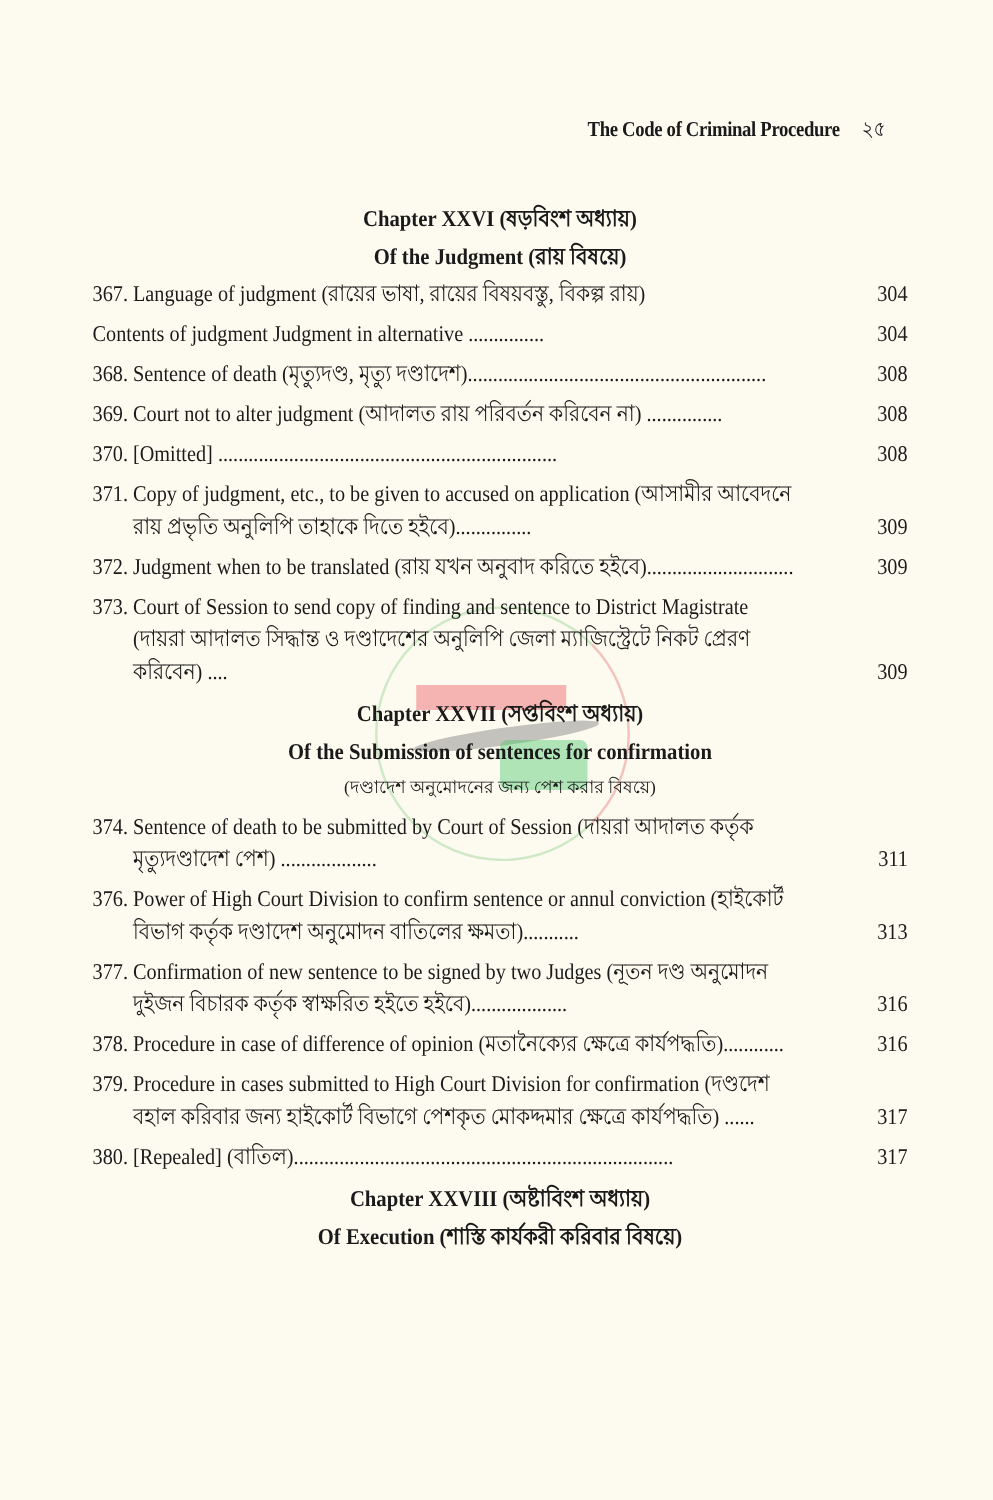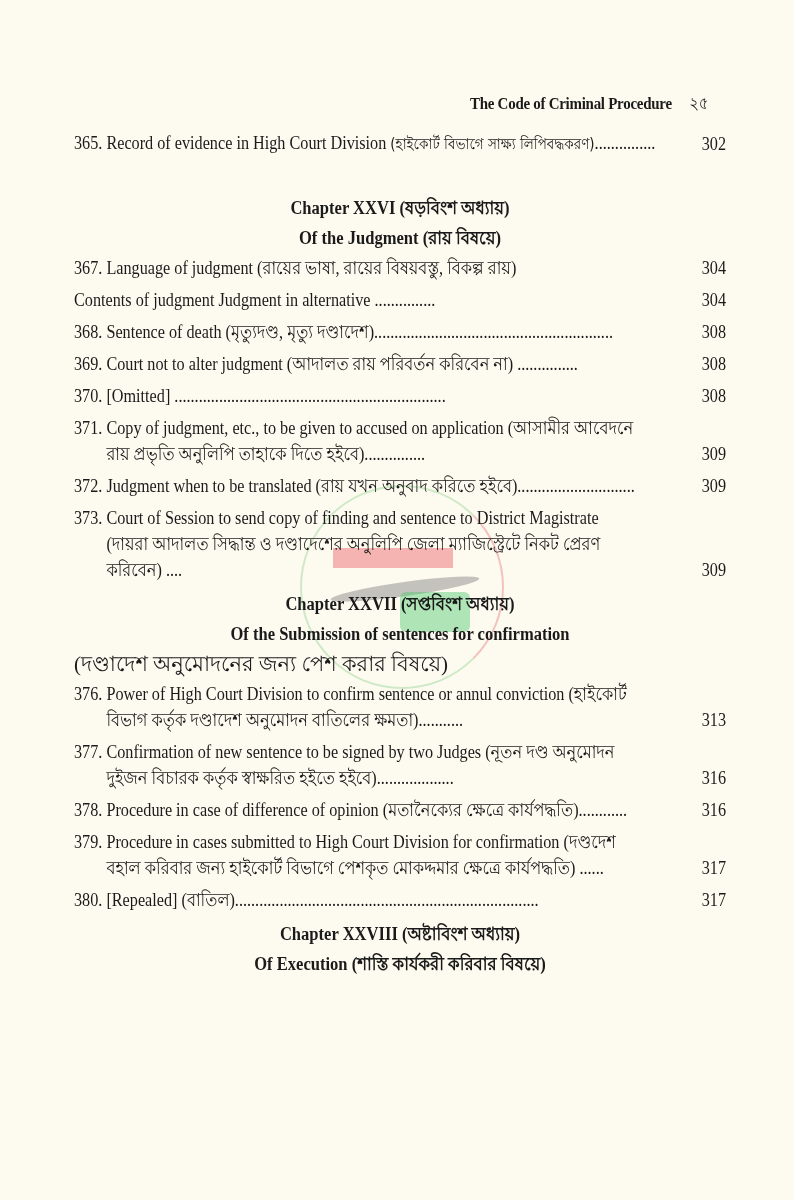--- a/index.html
+++ b/index.html
@@ -22,21 +22,21 @@
     .entry { position: relative; font-size: 18px; line-height: 26px; margin-bottom: 6px; }
     .entry .text { display: block; padding-right: 64px; transform: scaleX(0.9); transform-origin: left center; width: 650px; }
     .entry.wrap .text { text-align: justify; }
     .entry .line2 { display: block; padding-left: 36px; }
     .entry .page-num {
       position: absolute; right: 0; bottom: 0;
       transform: scaleX(0.9); transform-origin: right center;
     }
     .chapter { text-align: center; font-weight: bold; font-size: 18px; line-height: 26px; margin: 8px 0 4px; transform: scaleX(0.92); }
     .chapter-title { text-align: center; font-weight: bold; font-size: 18px; line-height: 26px; margin: 4px 0 4px; transform: scaleX(0.92); }
-    .chapter-sub { font-size: 21px; line-height: 26px; margin: 0 0 4px; }
+    .chapter-sub { text-align: center; font-size: 14px; line-height: 26px; margin: 0 0 4px; }
     .bn { font-family: "DejaVu Sans", sans-serif; font-size: 15px; }
     .watermark {
       position: absolute; left: 300px; top: 485px; width: 200px; height: 200px;
       border-radius: 50%;
       border: 2px solid rgba(120,200,120,0.35);
       border-right-color: rgba(230,110,110,0.4);
       pointer-events: none;
     }
     .wm-red { position: absolute; left: 333px; top: 548px; width: 120px; height: 20px; background: rgba(235,90,100,0.45); }
     .wm-swoosh { position: absolute; left: 330px; top: 582px; width: 150px; height: 14px; border-radius: 50%; background: rgba(110,110,110,0.4); transform: rotate(-8deg); }
@@ -53,28 +53,20 @@
   </div>
 
   <div class="watermark"></div>
   <div class="wm-red"></div>
   <div class="wm-swoosh"></div>
   <div class="wm-green"></div>
 
   <div class="toc">
 
 
-    <div class="entry wrap">
-      <span class="text">
-        <span>365.</span>
-        <span>Record of evidence in High Court Division</span>
-        <span class="bn">(হাইকোর্ট বিভাগে সাক্ষ্য লিপিবদ্ধকরণ)</span><span>...............</span>
-      </span>
-      <span class="page-num">302</span>
-    </div>
 
     <div style="height:24px"></div>
 
     <div class="chapter">Chapter XXVI (ষড়বিংশ অধ্যায়)</div>
     <div class="chapter-title">Of the Judgment (রায় বিষয়ে)</div>
 
     <div class="entry">
       <span class="text"><span>367.</span> <span>Language of judgment (রায়ের ভাষা, রায়ের বিষয়বস্তু, বিকল্প রায়)</span></span>
       <span class="page-num">304</span>
     </div>
@@ -105,20 +97,24 @@
     <div class="entry">
       <span class="text"><span>373.</span> <span>Court of Session to send copy of finding and sentence to District Magistrate</span><span class="line2">(দায়রা আদালত সিদ্ধান্ত ও দণ্ডাদেশের অনুলিপি জেলা ম্যাজিস্ট্রেটে নিকট প্রেরণ করিবেন) ....</span></span>
       <span class="page-num">309</span>
     </div>
 
     <div class="chapter">Chapter XXVII (সপ্তবিংশ অধ্যায়)</div>
     <div class="chapter-title">Of the Submission of sentences for confirmation</div>
     <div class="chapter-sub">(দণ্ডাদেশ অনুমোদনের জন্য পেশ করার বিষয়ে)</div>
 
     <div class="entry">
+      <span class="text"><span>374.</span> <span>Sentence of death to be submitted by Court of Session (দায়রা আদালত কর্তৃক</span><span class="line2">মৃত্যুদণ্ডাদেশ পেশ) ...................</span></span>
+      <span class="page-num">311</span>
+    </div>
+    <div class="entry">
       <span class="text"><span>376.</span> <span>Power of High Court Division to confirm sentence or annul conviction (হাইকোর্ট</span><span class="line2">বিভাগ কর্তৃক দণ্ডাদেশ অনুমোদন বাতিলের ক্ষমতা)...........</span></span>
       <span class="page-num">313</span>
     </div>
     <div class="entry">
       <span class="text"><span>377.</span> <span>Confirmation of new sentence to be signed by two Judges (নূতন দণ্ড অনুমোদন</span><span class="line2">দুইজন বিচারক কর্তৃক স্বাক্ষরিত হইতে হইবে)...................</span></span>
       <span class="page-num">316</span>
     </div>
     <div class="entry">
       <span class="text"><span>378.</span> <span>Procedure in case of difference of opinion (মতানৈক্যের ক্ষেত্রে কার্যপদ্ধতি)............</span></span>
       <span class="page-num">316</span>

